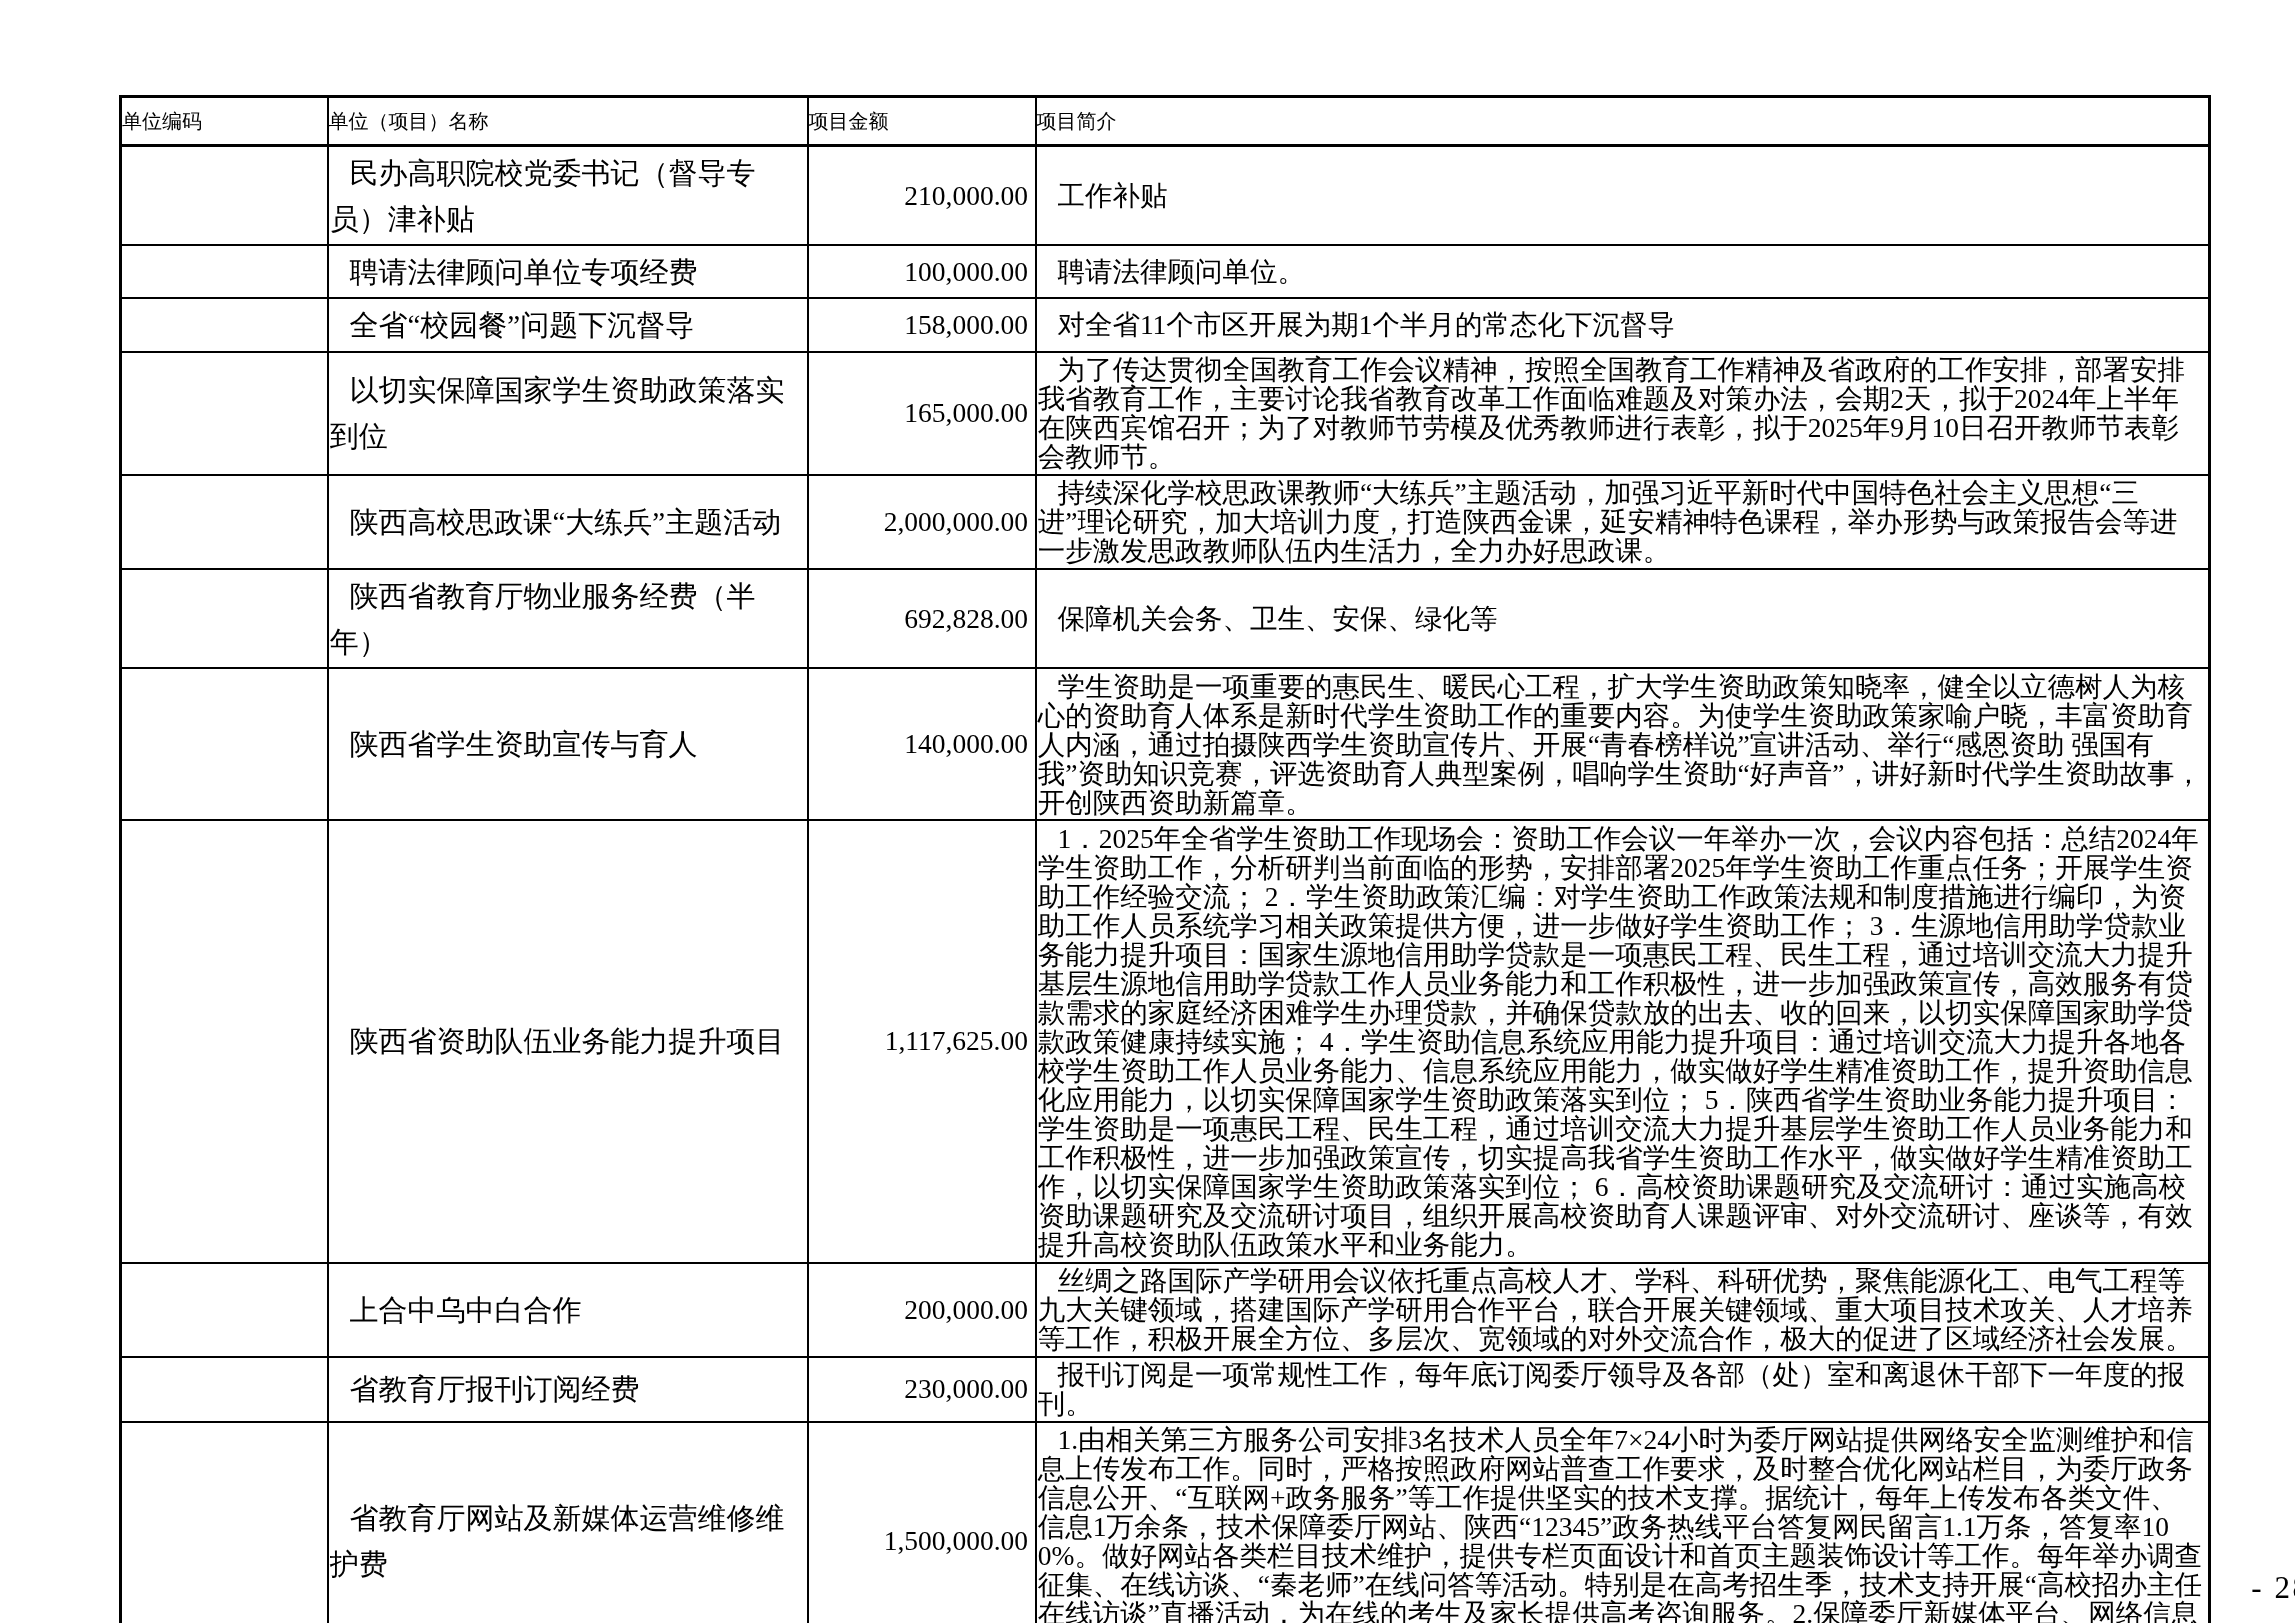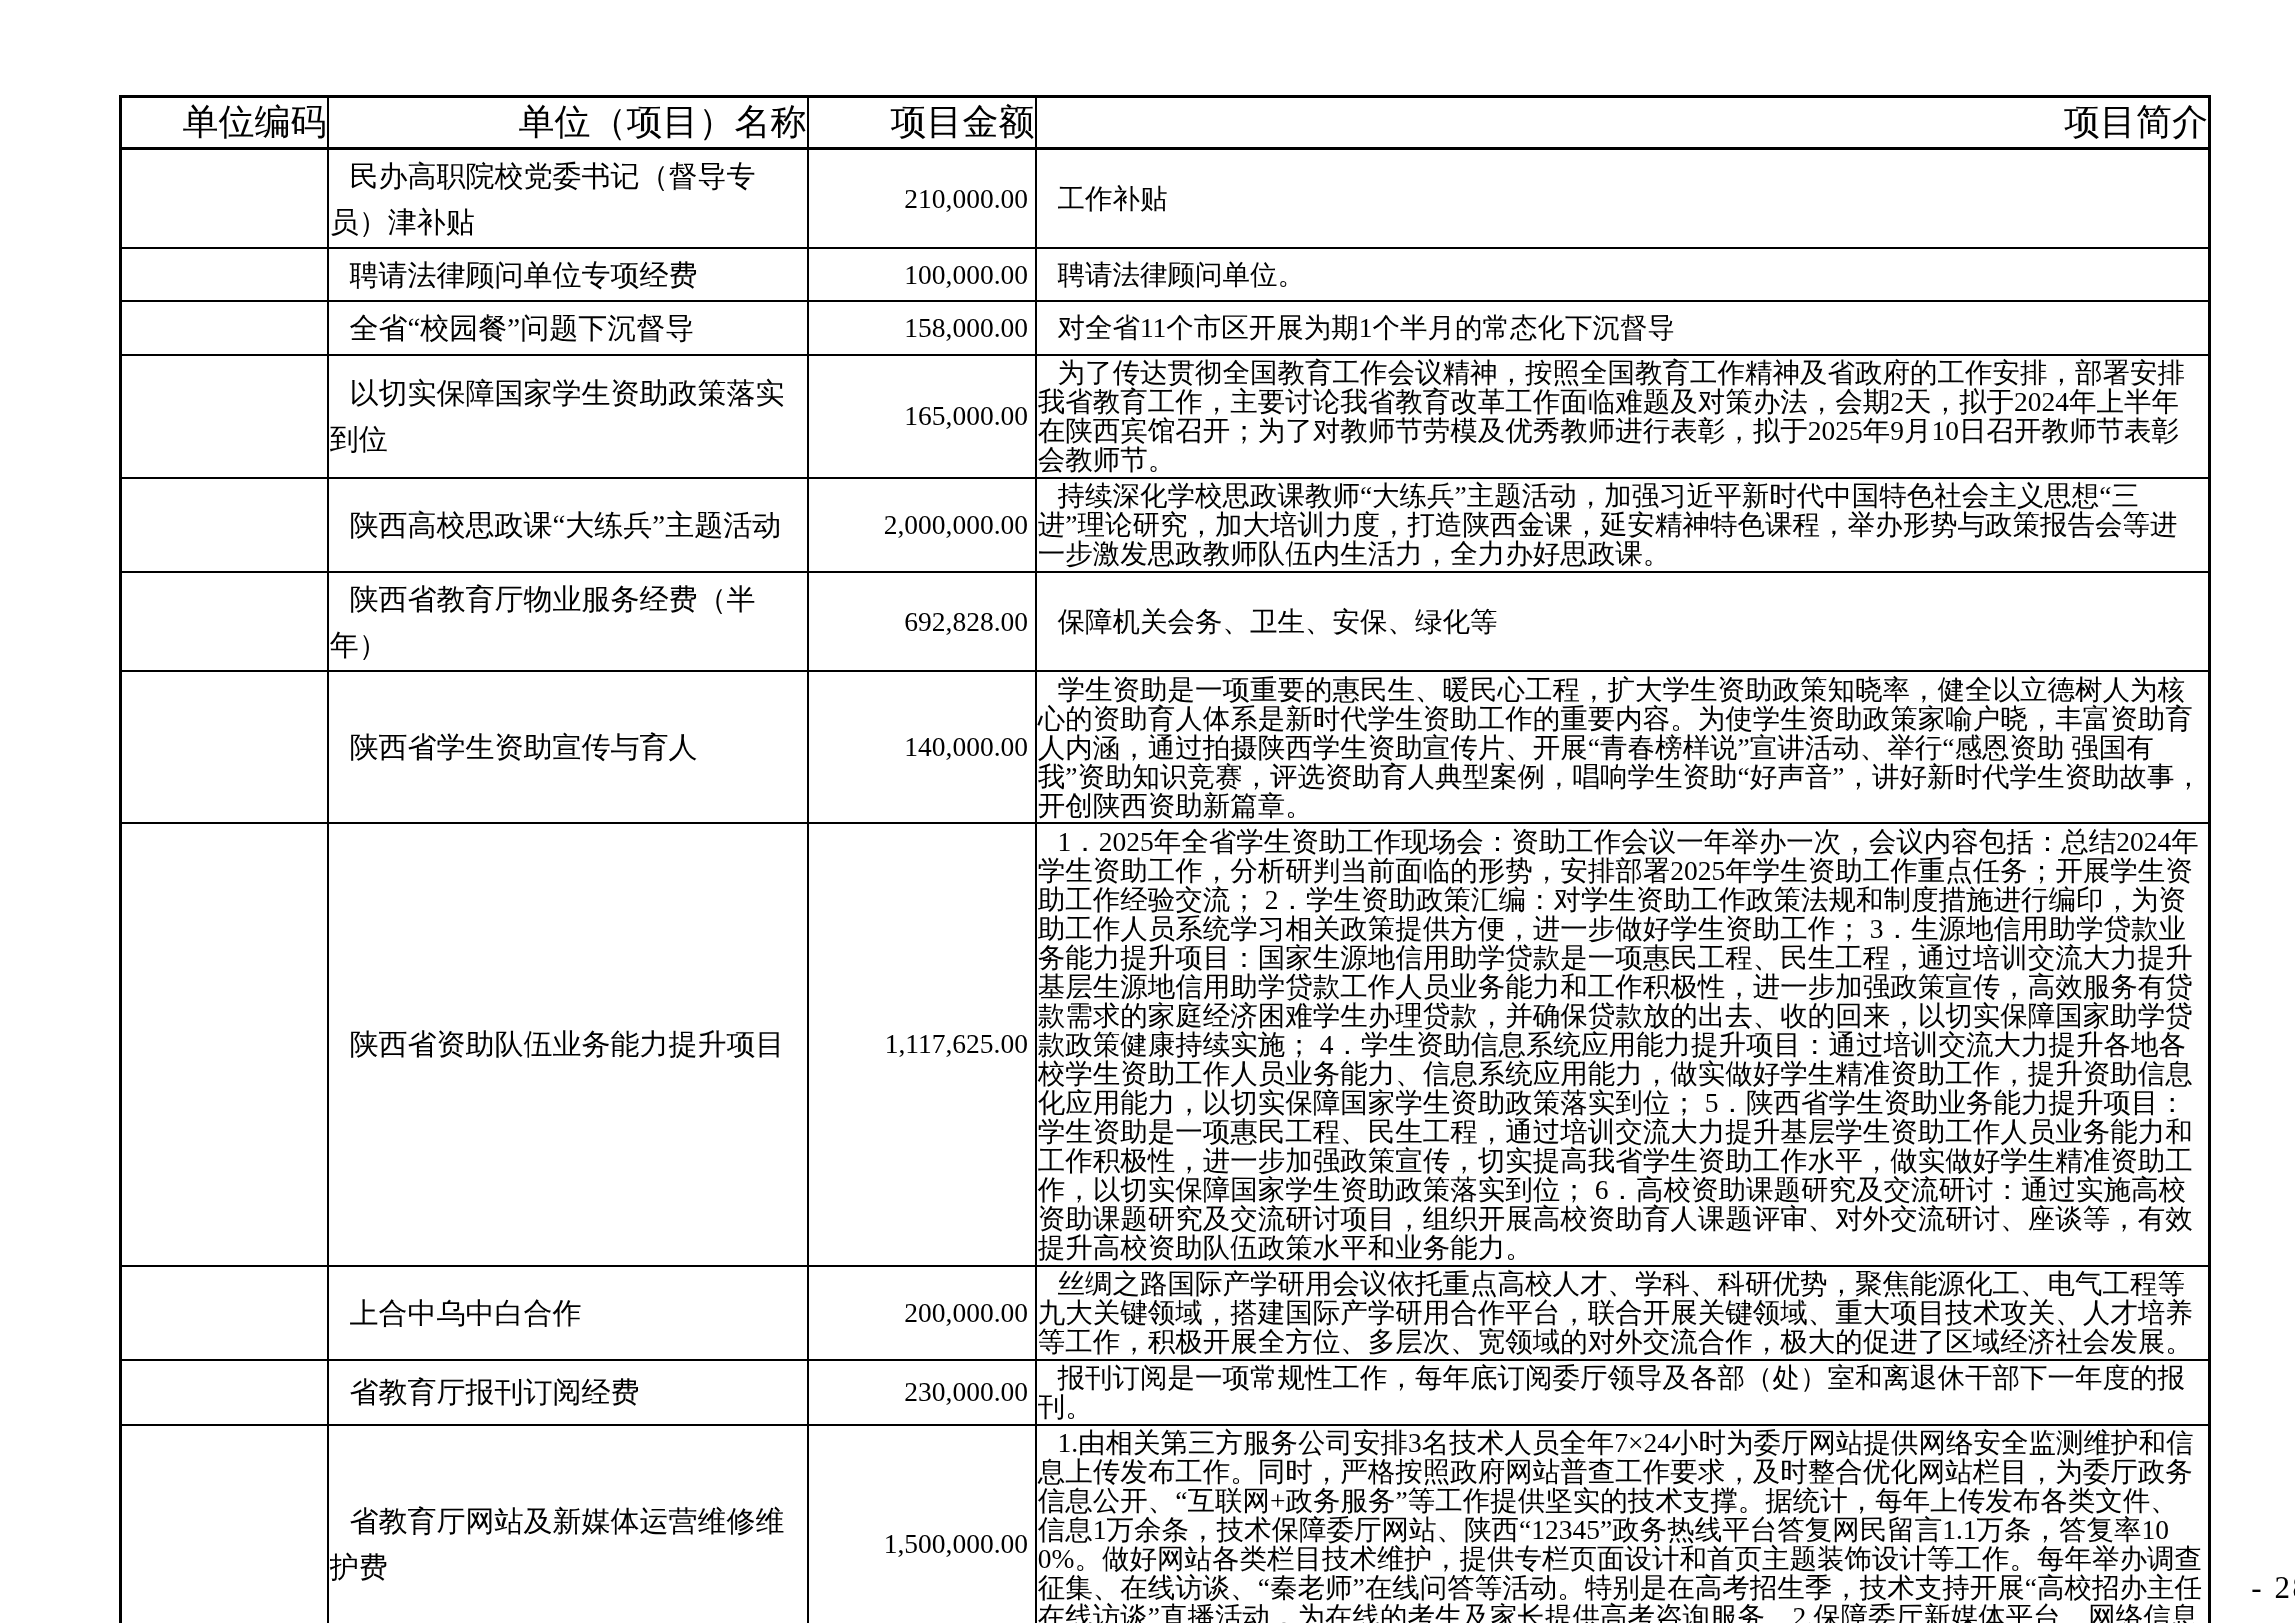--- a/index.html
+++ b/index.html
@@ -33,23 +33,23 @@
     border-left: 2px solid #000;
     border-right: 2px solid #000;
     border-top: 2.6px solid #000;
     border-bottom: 2.6px solid #000;
     vertical-align: middle;
     overflow: hidden;
     word-break: break-all;
   }
   thead tr { height: 49px; }
   th {
-    font-size: 36px;
+    font-size: 20px;
     font-weight: normal;
-    text-align: right;
+    text-align: left;
     border-bottom: 3.3px solid #000;
     padding: 0;
   }
   td.cell-code {
     padding: 0;
   }
   td.cell-name {
     font-size: 29px;
     line-height: 46px;
     text-align: left;

